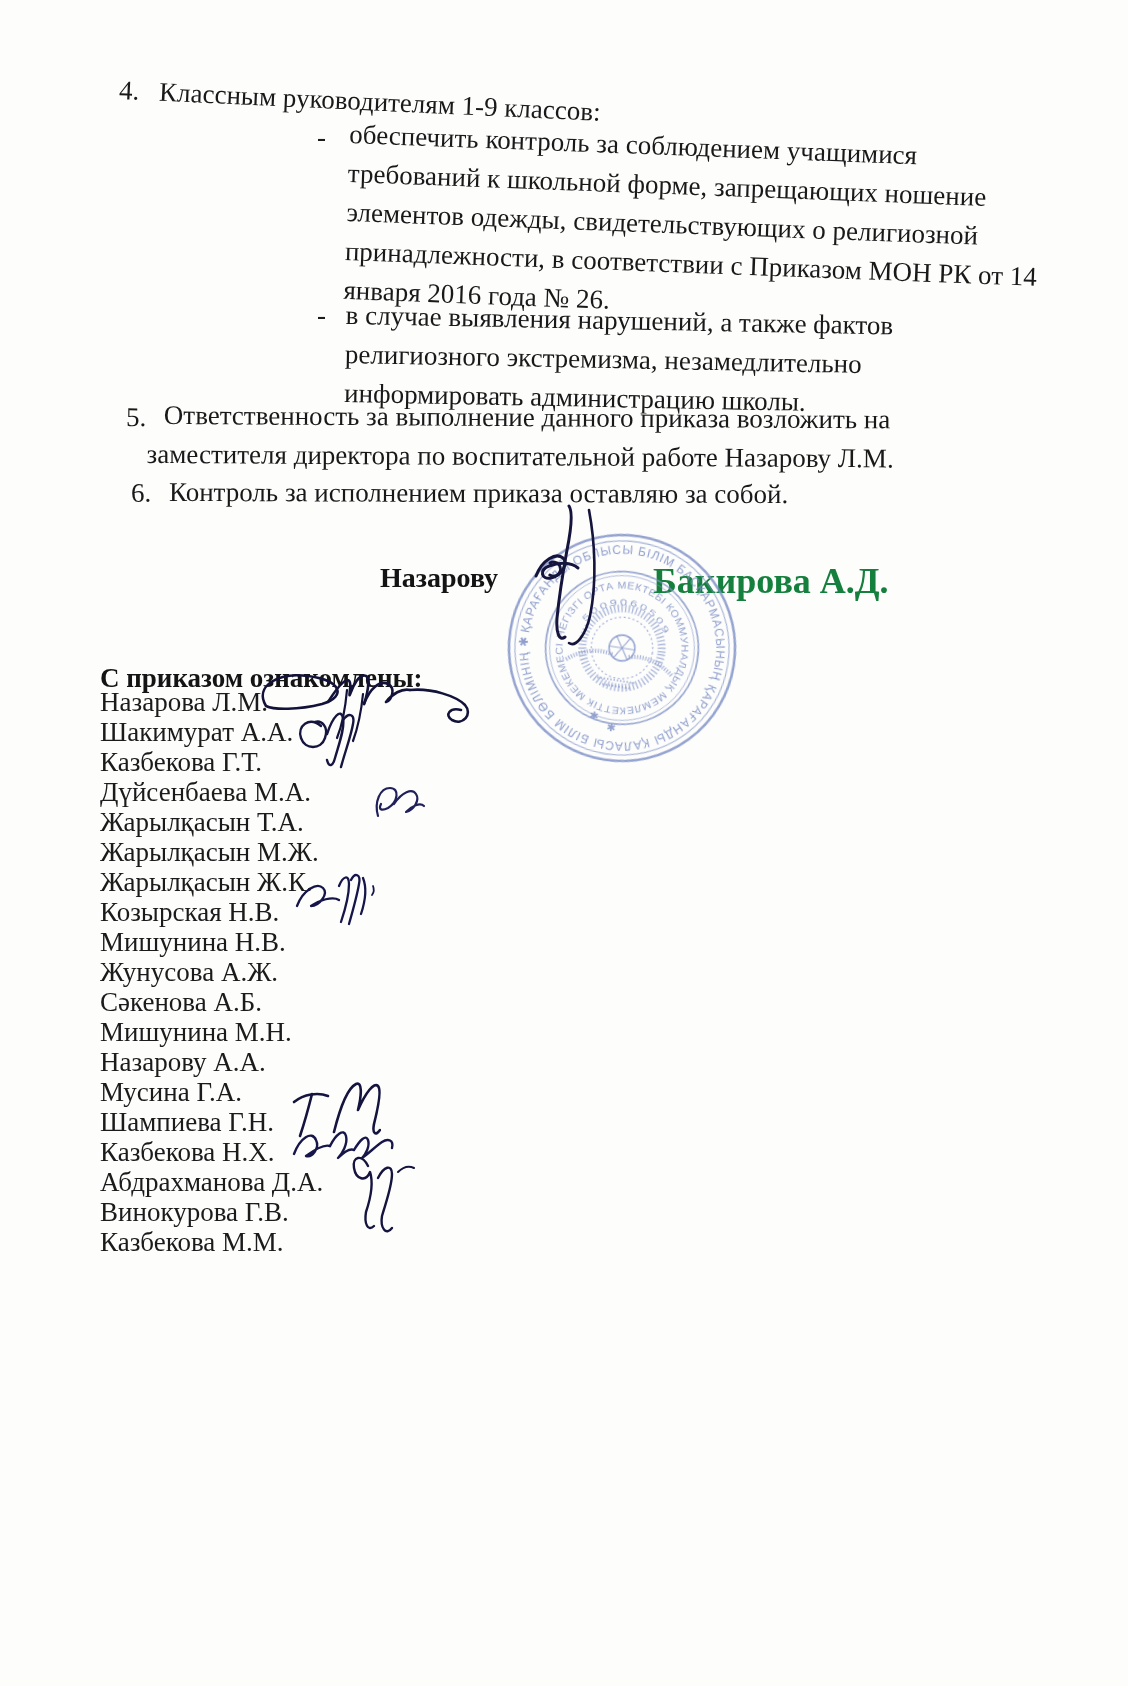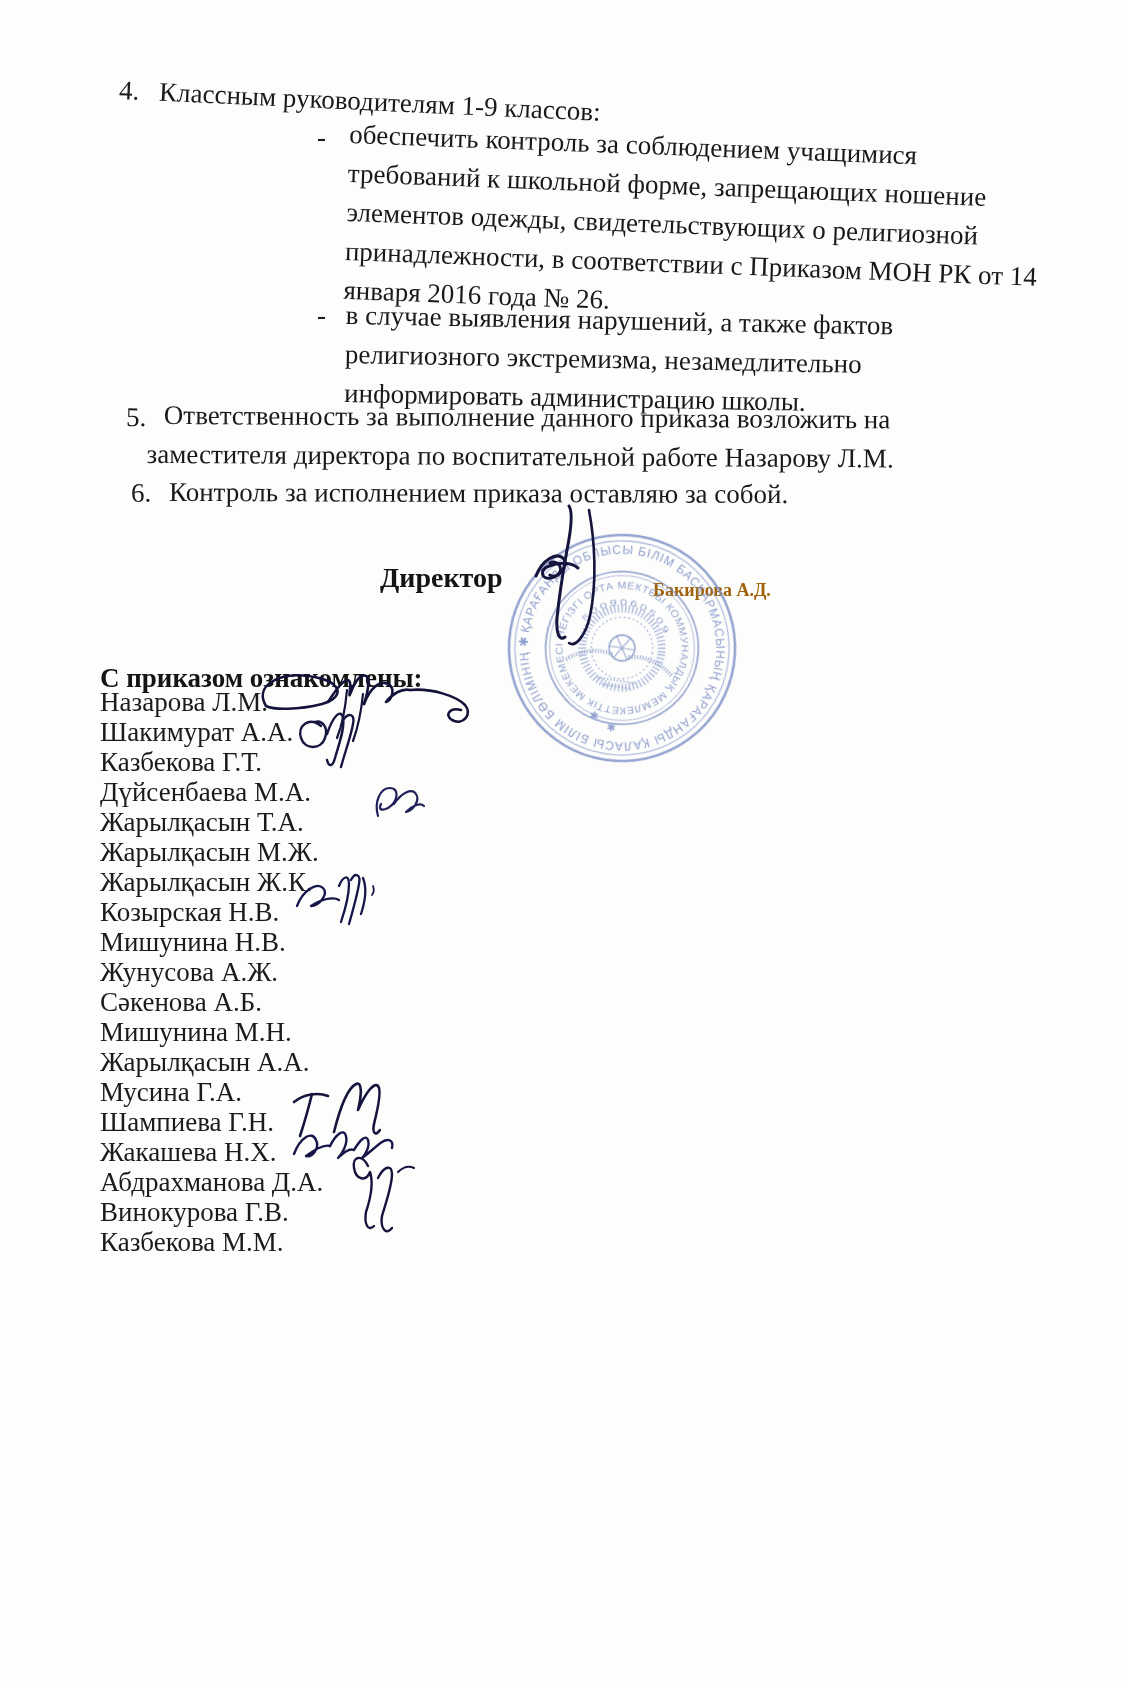--- a/index.html
+++ b/index.html
@@ -20,21 +20,21 @@
   .bullet-1{left:350px;top:118px;transform:rotate(2.15deg);transform-origin:left top;}
   .bullet-2{left:346px;top:299px;transform:rotate(1.1deg);transform-origin:left top;}
   .i5-num{left:126px;top:401px;transform:rotate(.4deg);}
   .i5-lines{left:164px;top:399px;transform:rotate(.35deg);transform-origin:left top;}
   .i5-lines div{height:39px;}
   .i5-lines div:nth-of-type(2){margin-left:-17px;}
   .i6-num{left:131px;top:477px;}
   .i6-text{left:169px;top:477px;transform:rotate(.2deg);}
   
   .dir-label{left:380px;top:562px;font-weight:bold;font-size:28px;white-space:nowrap;color:#141414;}
-  .dir-name{left:653px;top:560px;font-weight:bold;font-size:18px;white-space:nowrap;color:#a16207;margin-top:20px;}
+  .dir-name{left:653px;top:560px;font-weight:bold;font-size:36px;white-space:nowrap;color:#15803d;}
   
   .ack-head{left:100px;top:663px;font-weight:bold;font-size:27px;white-space:nowrap;color:#141414;}
   .signers{left:100px;top:687px;font-size:27px;color:#1b1b1b;}
   .signers .signer{height:30px;line-height:30px;white-space:nowrap;}
   
   .stamp{left:503px;top:529px;width:238px;height:238px;transform:rotate(9deg);filter:blur(.35px);opacity:.92;}
   .stamp text{font-family:"Liberation Sans","DejaVu Sans",sans-serif;}
   
   .sig{position:absolute;pointer-events:none;}
   .sig path{fill:none;stroke-linecap:round;stroke-linejoin:round;}
@@ -69,21 +69,21 @@
   <div class="abs body-text i5-num">5.</div>
   <div class="abs body-text i5-lines">
 
   <div>Ответственность за выполнение данного приказа возложить на</div>
       <div>заместителя директора по воспитательной работе Назарову Л.М.</div>
     </div>
 
   <div class="abs body-text i6-num">6.</div>
   <div class="abs body-text i6-text">Контроль за исполнением приказа оставляю за собой.</div>
 
-  <div class="abs dir-label">Директор</div>
+  <div class="abs dir-label">Назарову</div>
   <div class="abs dir-name">Бакирова А.Д.</div>
 
   <svg class="abs stamp" viewBox="0 0 240 240">
     <defs>
       <path id="outerTextPath" d="M 25,120 a 95,95 0 1 1 190,0 a 95,95 0 1 1 -190,0"></path>
       <path id="innerTextPath" d="M 60,120 a 60,60 0 1 1 120,0 a 60,60 0 1 1 -120,0"></path>
       <path id="binPath" d="M 80,100 A 46,46 0 0 1 160,100"></path>
     </defs>
     <g stroke="#7e90c6" fill="none">
       <circle cx="120" cy="120" r="114" stroke-width="2.6" opacity=".9"></circle>
@@ -131,24 +131,24 @@
       <div class="signer">Казбекова Г.Т.</div>
       <div class="signer">Дүйсенбаева М.А.</div>
       <div class="signer">Жарылқасын Т.А.</div>
       <div class="signer">Жарылқасын М.Ж.</div>
       <div class="signer">Жарылқасын Ж.К.</div>
       <div class="signer">Козырская Н.В.</div>
       <div class="signer">Мишунина Н.В.</div>
       <div class="signer">Жунусова А.Ж.</div>
       <div class="signer">Сәкенова А.Б.</div>
       <div class="signer">Мишунина М.Н.</div>
-      <div class="signer">Жарылқасын А.А.</div>
+      <div class="signer">Назарову А.А.</div>
       <div class="signer">Мусина Г.А.</div>
       <div class="signer">Шампиева Г.Н.</div>
-      <div class="signer">Жакашева Н.Х.</div>
+      <div class="signer">Казбекова Н.Х.</div>
       <div class="signer">Абдрахманова Д.А.</div>
       <div class="signer">Винокурова Г.В.</div>
       <div class="signer">Казбекова М.М.</div>
     </div>
 
   <svg class="sig" style="left:250px;top:658px" width="230" height="85" viewBox="0 0 230 85">
     <g stroke="#12123a" stroke-width="2.6">
       <path d="M16,48 C4,28 28,14 58,18 C90,22 98,38 72,46 C48,52 24,52 16,48"></path>
       <path d="M78,44 C92,22 102,14 100,32 C98,48 102,22 112,18 C122,14 118,34 114,46"></path>
       <path d="M114,46 C120,30 130,22 138,26 C146,30 142,42 136,44 C142,36 152,30 160,32"></path>

